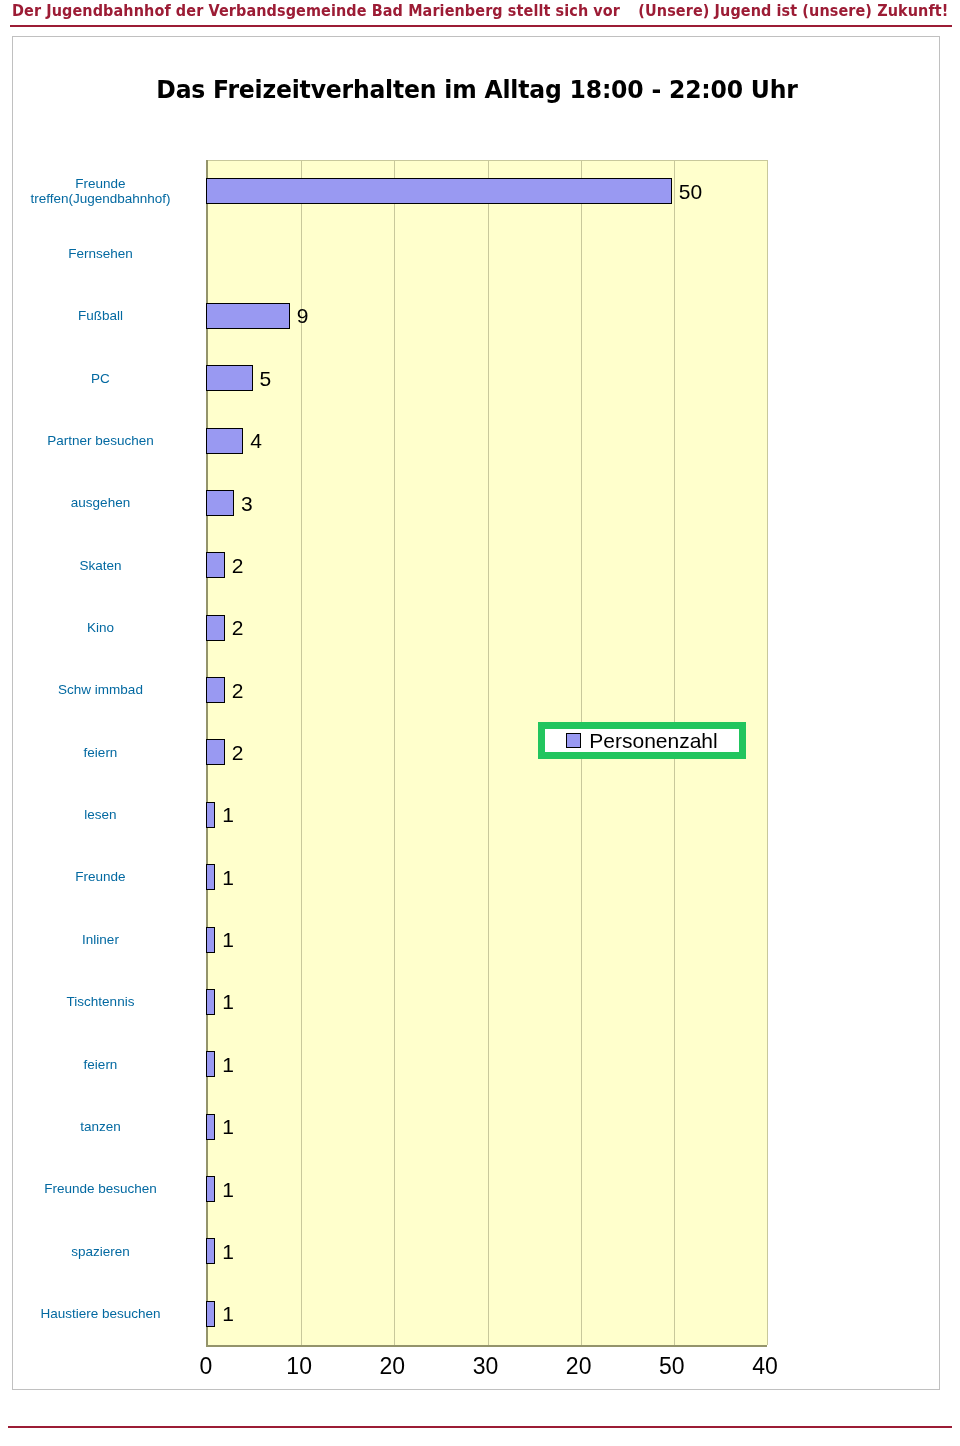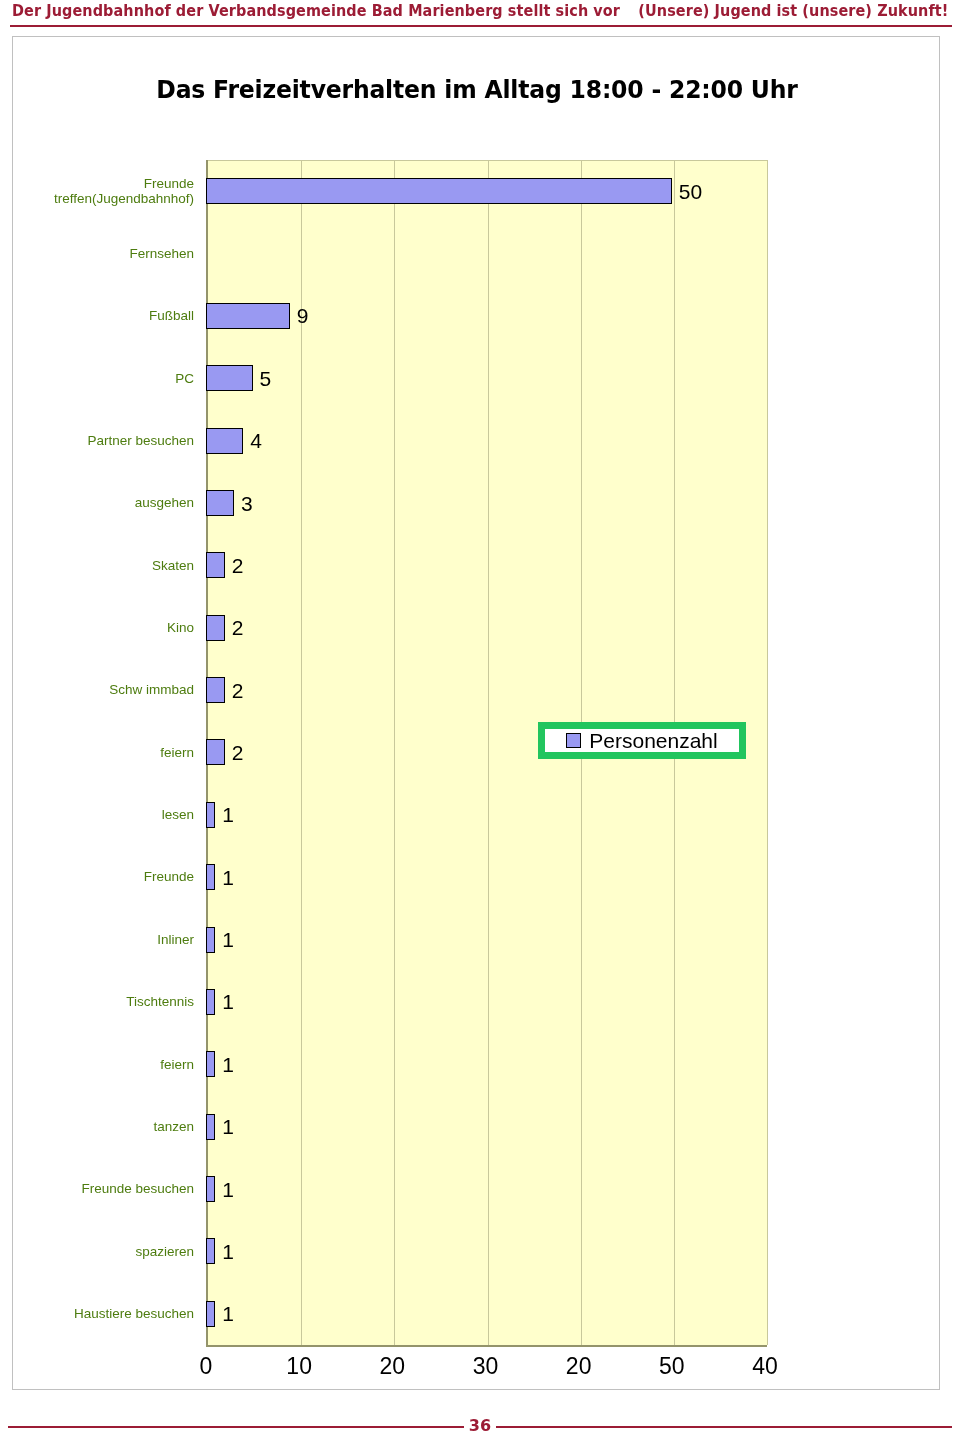--- a/index.html
+++ b/index.html
@@ -146,24 +146,24 @@
     position: absolute;
     left: 0;
     top: 123px;
     width: 187px;
     height: 1185px;
   }
   .cat-label {
     position: absolute;
     right: 0;
     width: 187px;
-    text-align: right;
+    text-align: center;
     font-family: "Liberation Sans", sans-serif;
     font-size: 13.5px;
-    color: #4d7c0f;
+    color: #0369a1;
     line-height: 15.5px;
     white-space: pre-line;
   }
 
   
   .x-axis {
     position: absolute;
     left: 193px;
     top: 1316px;
     width: 563px;
@@ -380,14 +380,13 @@
     <div class="legend">
       <span class="legend-swatch"></span>
       <span class="legend-label">Personenzahl</span>
     </div>
 
   </div>
 </div>
 
 <div class="page-footer">
   <div class="ftr-rule"></div>
-  <div class="ftr-page"><span>36</span></div>
 </div>
 
 </body></html>

